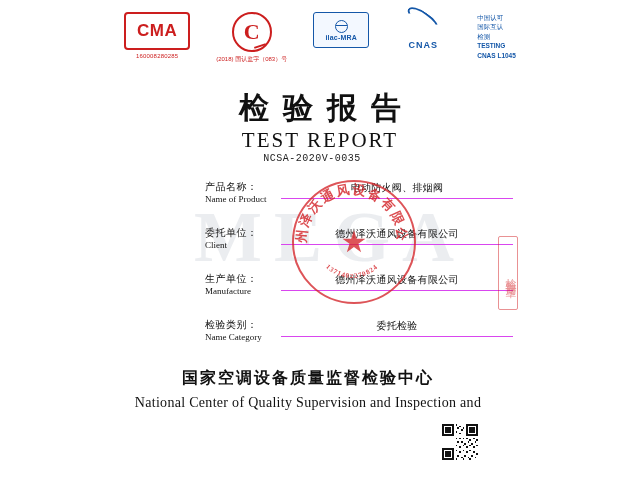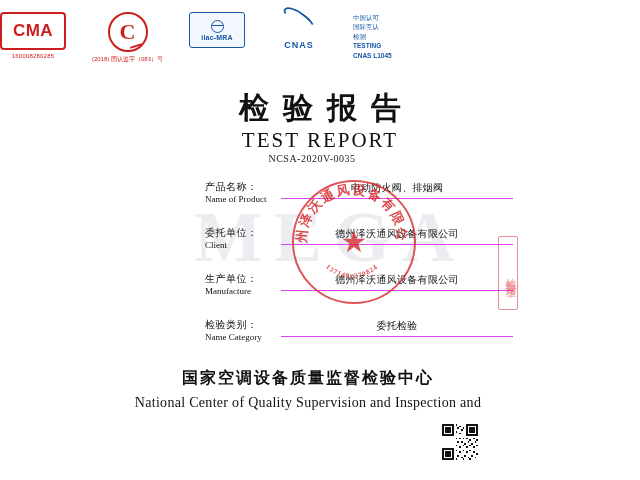--- a/index.html
+++ b/index.html
@@ -22,20 +22,21 @@
   }
 
   
   .marks {
     position: absolute;
     top: 12px;
     left: 0;
     width: 640px;
     height: 62px;
     display: flex;
+    justify-content: center;
     align-items: flex-start;
     gap: 26px;
   }
   .mark {
     display: flex;
     flex-direction: column;
     align-items: center;
     justify-content: flex-start;
   }
 
@@ -195,21 +196,21 @@
     font-size: 21px;
     letter-spacing: 2px;
     color: #111;
   }
   .report-no {
     position: absolute;
     top: 153px;
     left: 0;
     width: 624px;
     text-align: center;
-    font-family: Liberation Serif, serif;
+    font-family: Liberation Mono, monospace;
     font-size: 10px;
     letter-spacing: 0.5px;
     color: #222;
   }
 
   
   .watermark {
     position: absolute;
     top: 196px;
     left: 150px;

